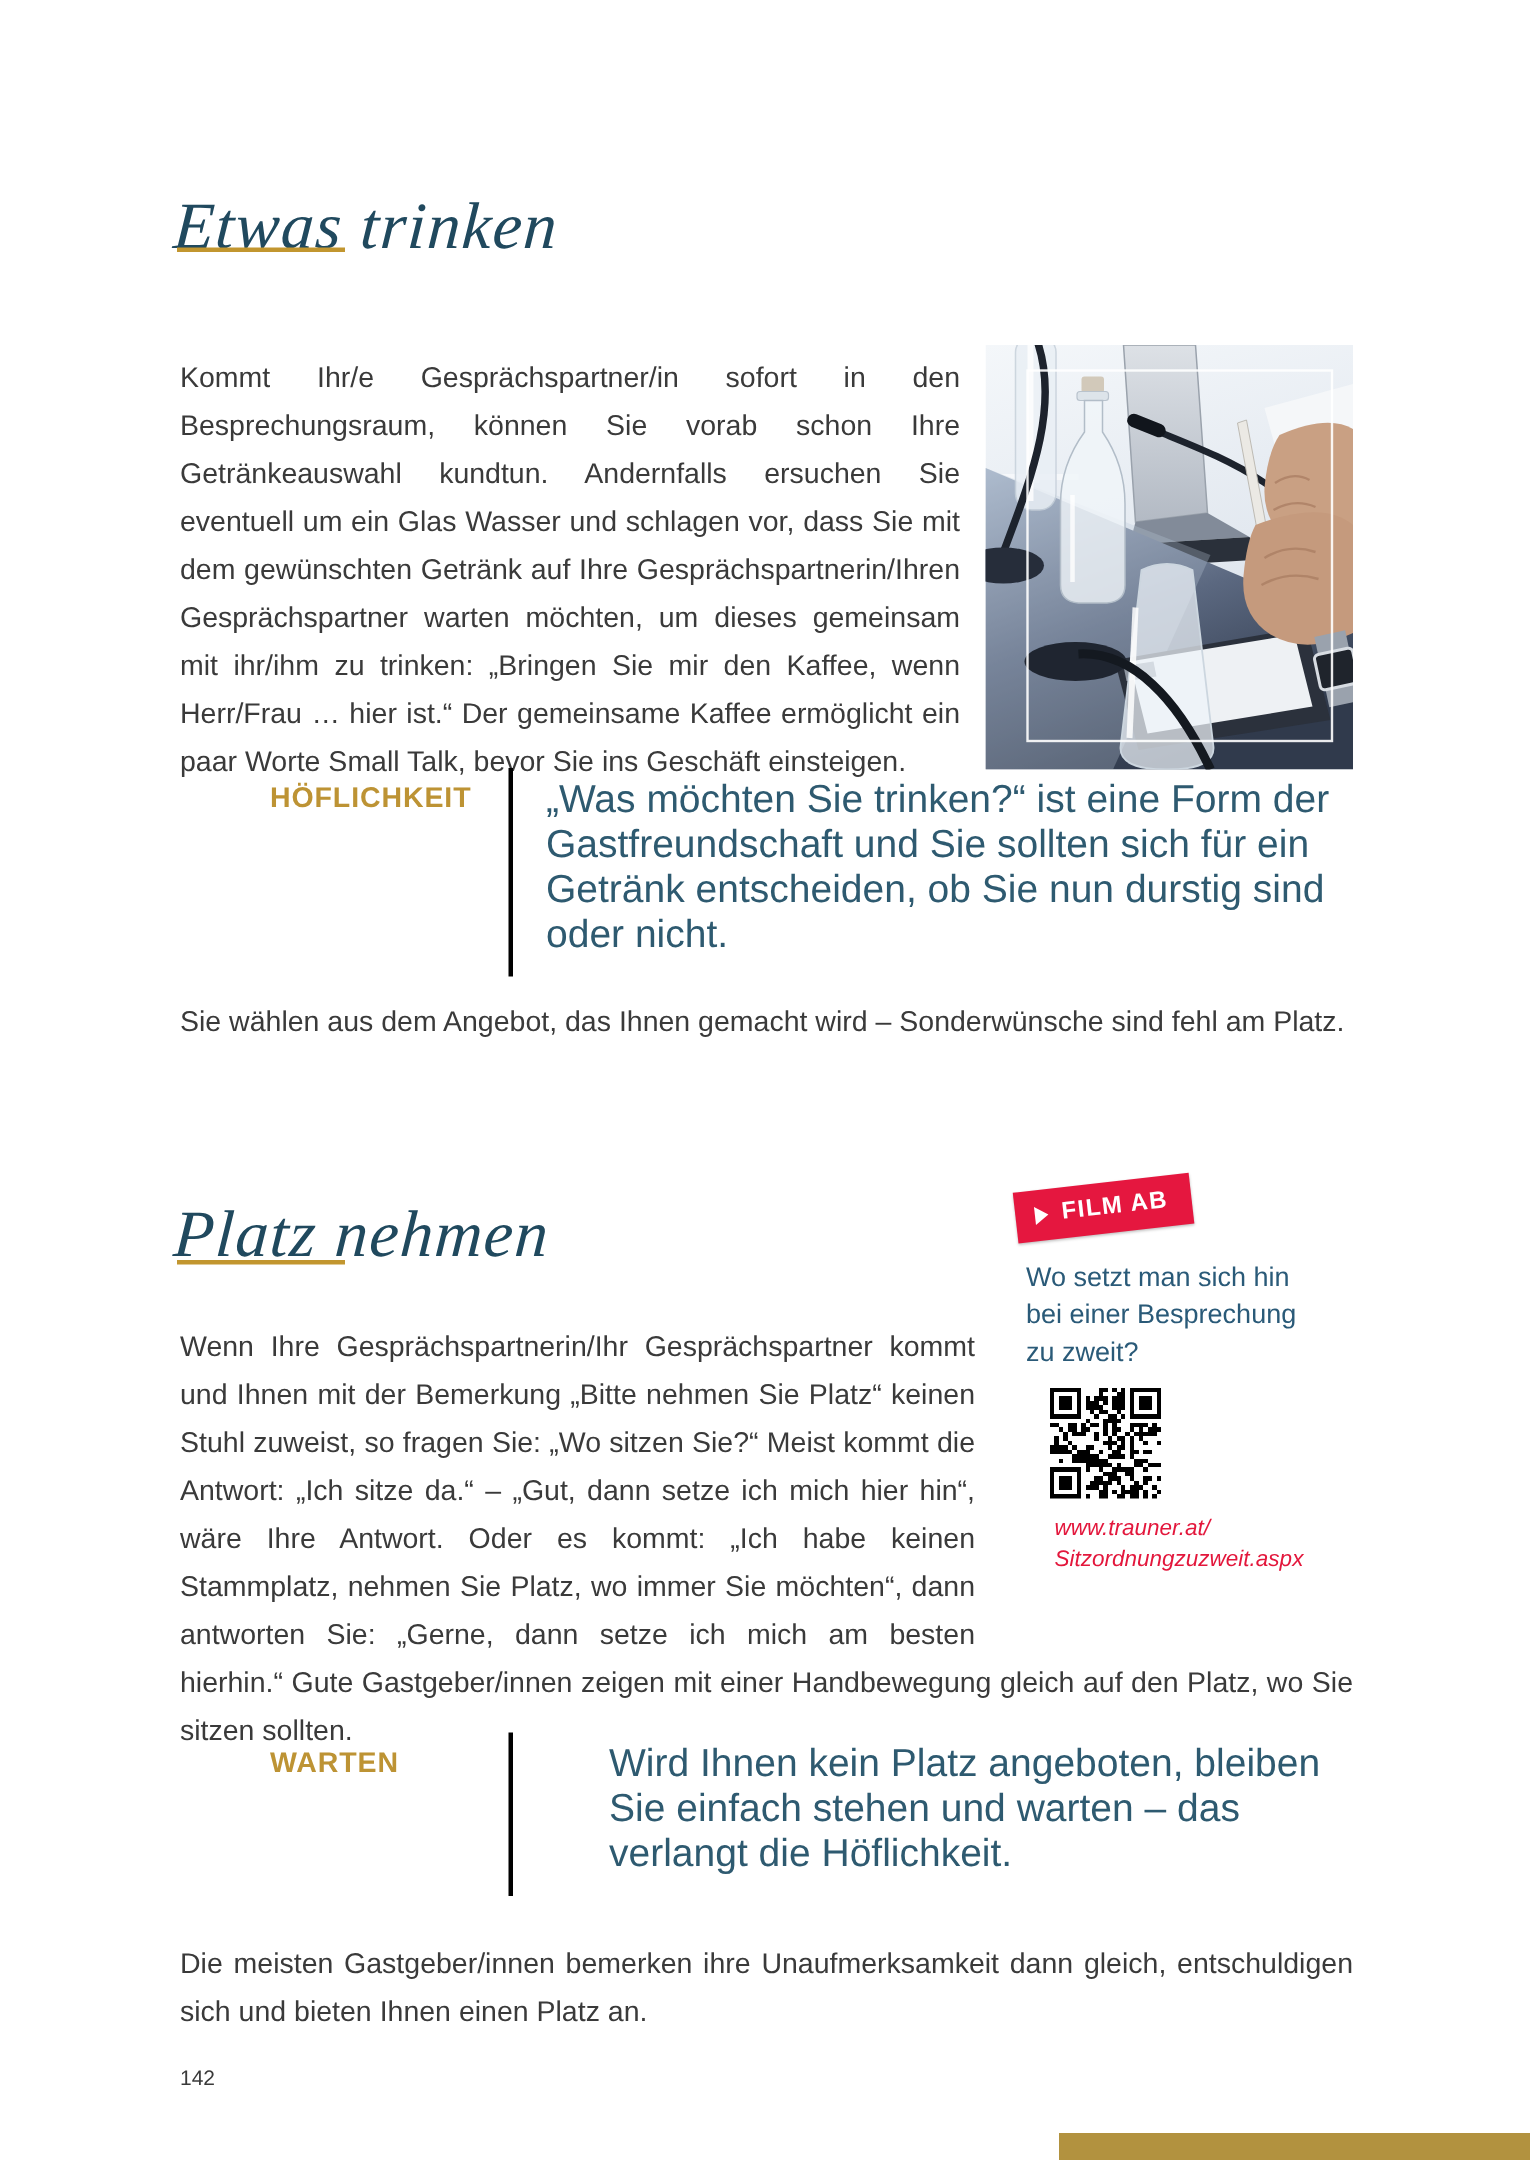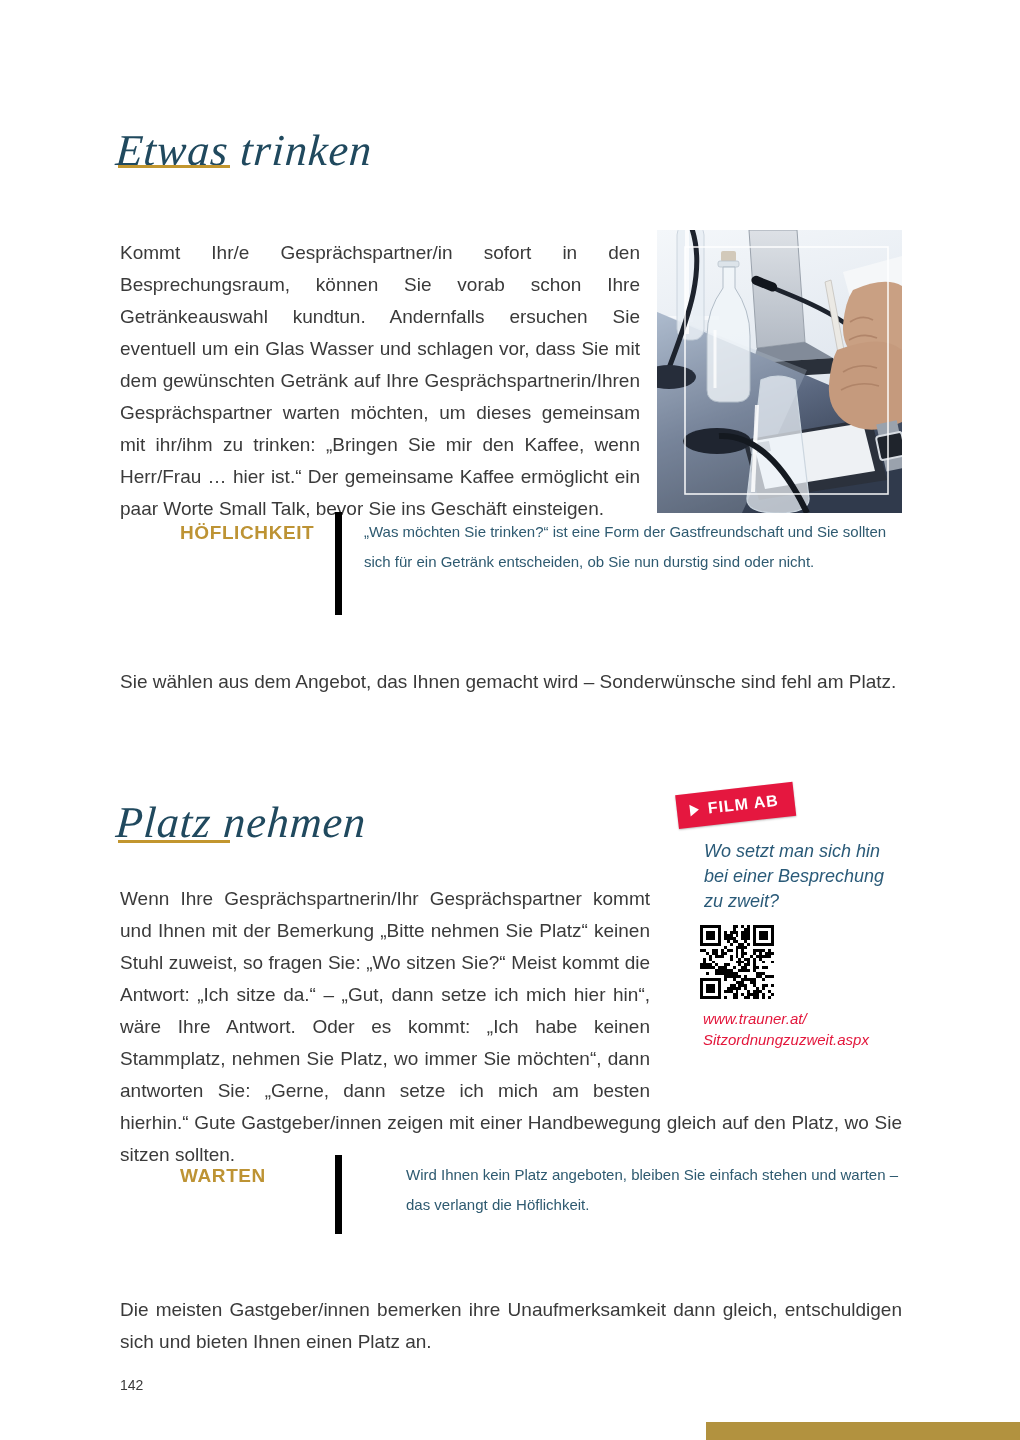--- a/index.html
+++ b/index.html
@@ -47,26 +47,26 @@
     position:absolute;left:120px;width:782px;
     display:flex;align-items:stretch;
   }
   .callout-label{
     box-sizing:border-box;
     width:222px;flex:0 0 222px;
     padding:10px 30px 0 60px;
     font-size:19px;font-weight:bold;
     letter-spacing:0.6px;
     color:#bd9334;
-    border-right:7px solid #000000;
+    border-right:3px solid #000000;
   }
   .callout-text{
     flex:1;
     padding:5px 0 14px 22px;
-    font-size:15px;line-height:30px;
+    font-size:26px;line-height:30px;
     color:#2e5a70;
     text-align:left;
   }
   
   .film-col{position:absolute;left:676px;top:795px;width:228px;}
   .ribbon{
     display:inline-flex;align-items:center;
     margin-left:3px;
     background:#e5173f;
     color:#ffffff;
@@ -78,22 +78,22 @@
     white-space:nowrap;
   }
   .play-icon{
     width:0;height:0;
     border-top:6px solid transparent;
     border-bottom:6px solid transparent;
     border-left:9px solid #ffffff;
     margin-right:9px;
   }
   .film-question{
-    margin:10px 0 0 28px;width:200px;
-    font-style:italic;font-size:18px;line-height:25px;
+    margin:10px 0 0 8px;width:200px;
+    font-size:18px;line-height:25px;
     color:#2a5a78;
   }
   .qr{margin:11px 0 0 24px;width:74px;height:74px;}
   .qr svg{display:block;width:100%;height:100%;shape-rendering:crispEdges;}
   .film-links{
     margin:9px 0 0 27px;
     font-style:italic;font-size:15px;line-height:21px;
     color:#e3173c;
   }
   .film-links a{color:#e3173c;text-decoration:none;font-style:italic;display:block;}

